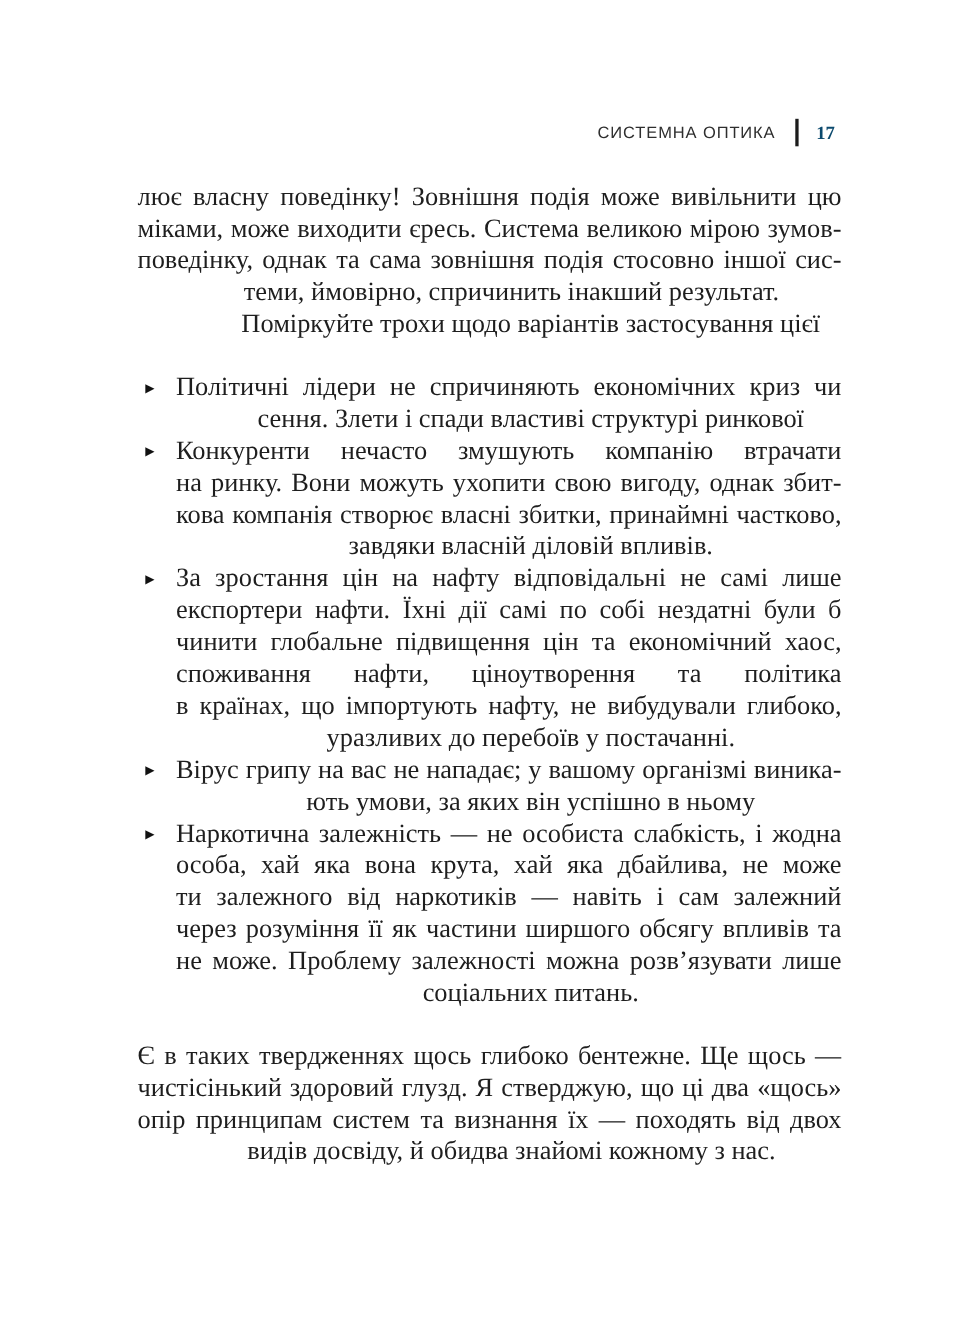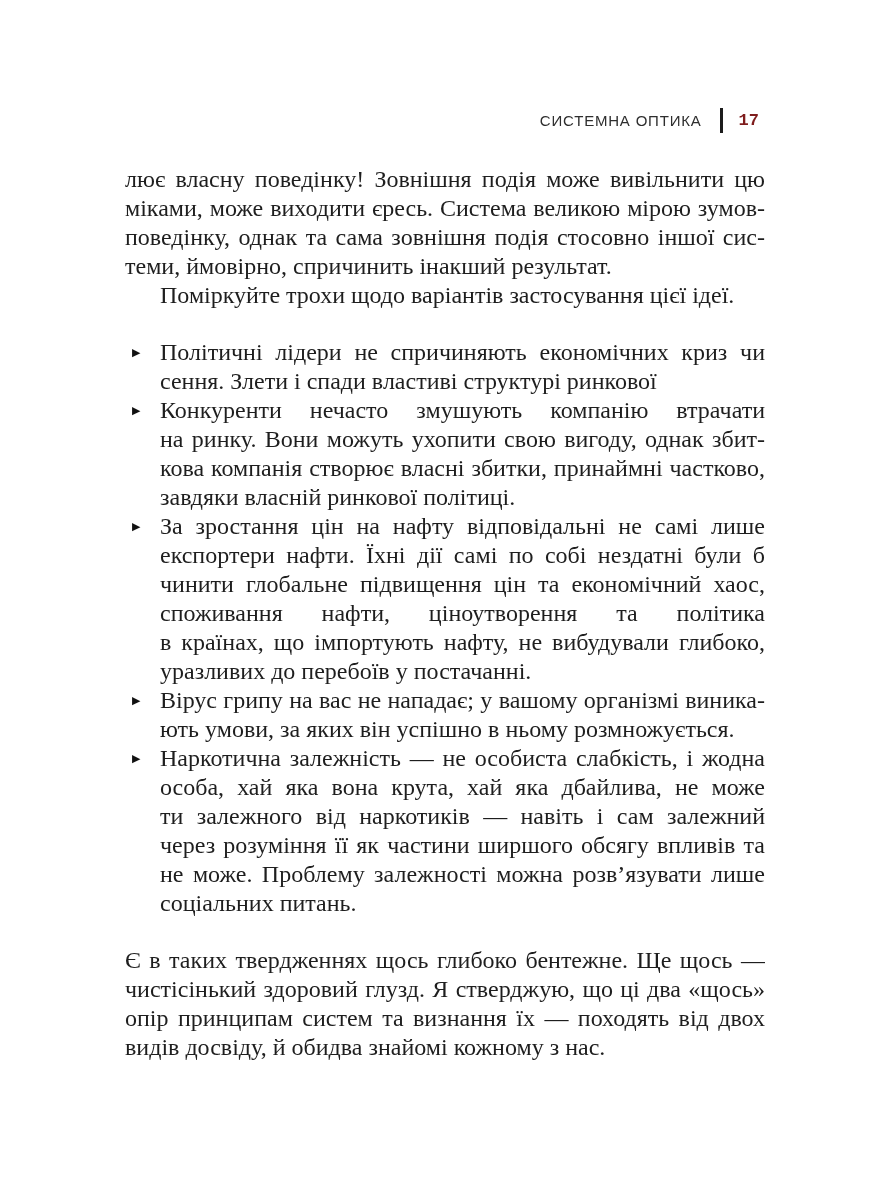--- a/index.html
+++ b/index.html
@@ -33,24 +33,24 @@
     color: #2e2e2e;
     white-space: nowrap;
   }
   .header-rule {
     width: 3px;
     height: 25px;
     background: #1c1c1c;
     margin: 0 16px 0 18px;
   }
   .page-number {
-    font-family: Liberation Mono, monospace;
+    font-family: Liberation Serif, serif;
     font-size: 17px;
     font-weight: bold;
-    color: #7f1d1d;
+    color: #0c4a6e;
     padding-right: 6px;
   }
   
   .body-text {
     position: absolute;
     top: 165px;
     left: 125px;
     width: 640px;
     font-size: 24px;
   }
@@ -60,21 +60,22 @@
     overflow: hidden;
     text-align: justify;
   }
   .line::after {          
     content: "";
     display: inline-block;
     width: 100%;
     height: 0;
   }
   .line.last {
-    text-align: left;
+    text-align: center;
+    margin-left: 40px;
   }
   .line.last::after { content: none; }
   .para.indent .line:first-child { text-indent: 35px; }
   .bullet-list { margin-top: 28px; }
   .para-after-gap { margin-top: 28px; }
   .bullet-item {
     display: flex;
     align-items: flex-start;
   }
   .bullet-marker {
@@ -118,21 +119,21 @@
             <div class="line">Політичні лідери не спричиняють економічних криз чи підне-</div>
             <div class="line last">сення. Злети і спади властиві структурі ринкової економіки.</div>
           </div>
         </div>
         <div class="bullet-item">
           <span class="bullet-marker">▶</span>
           <div class="bullet-lines">
             <div class="line">Конкуренти нечасто змушують компанію втрачати позицію</div>
             <div class="line">на ринку. Вони можуть ухопити свою вигоду, однак збит-</div>
             <div class="line">кова компанія створює власні збитки, принаймні частково,</div>
-            <div class="line last">завдяки власній ринкової політиці.</div>
+            <div class="line last">завдяки власній діловій впливів.</div>
           </div>
         </div>
         <div class="bullet-item">
           <span class="bullet-marker">▶</span>
           <div class="bullet-lines">
             <div class="line">За зростання цін на нафту відповідальні не самі лише країни-</div>
             <div class="line">експортери нафти. Їхні дії самі по собі нездатні були б спри-</div>
             <div class="line">чинити глобальне підвищення цін та економічний хаос, якби</div>
             <div class="line">споживання нафти, ціноутворення та політика інвестування</div>
             <div class="line">в країнах, що імпортують нафту, не вибудували глибоко,</div>

